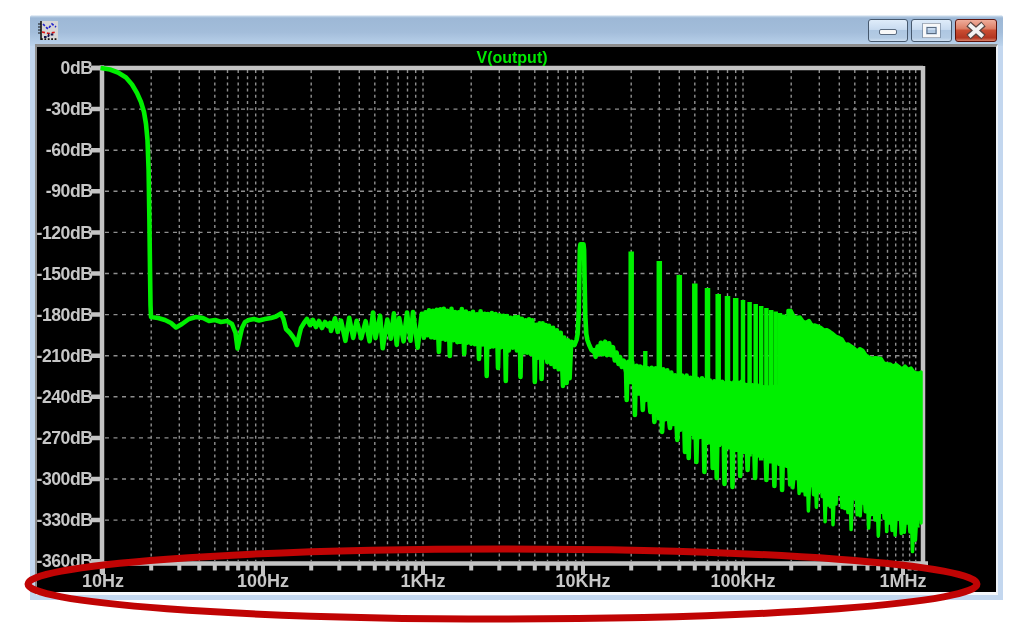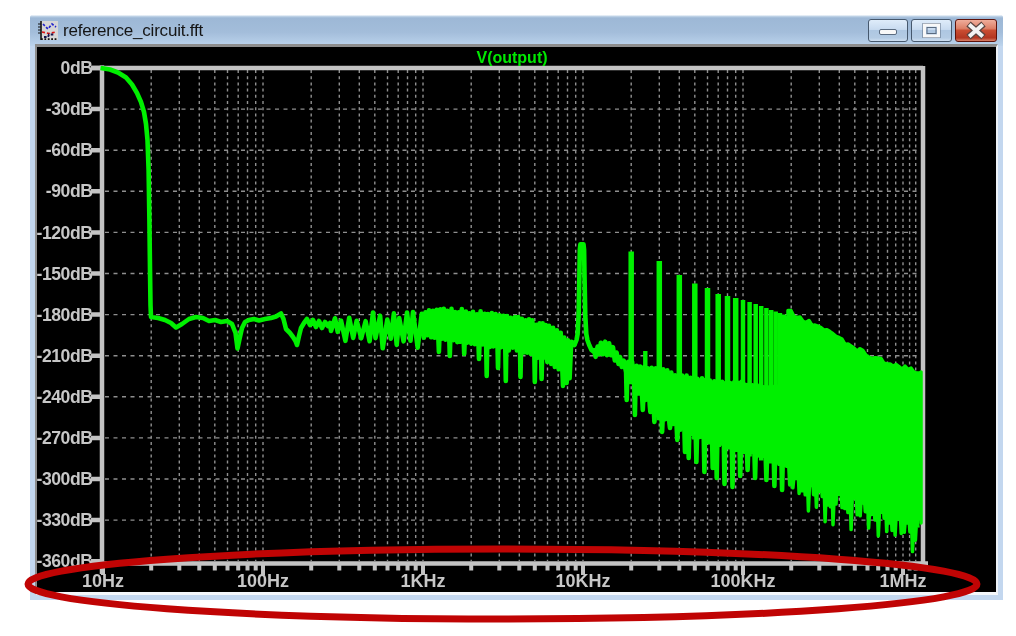--- a/index.html
+++ b/index.html
@@ -17,21 +17,20 @@
  <div id="tbar">
   <svg width="22" height="22" style="position:absolute;left:7px;top:5px">
     <rect x="3" y="1" width="18" height="19" fill="#d6d6d6"></rect>
     <line x1="4" y1="1" x2="4" y2="20" stroke="#111" stroke-width="1.6"></line>
     <path d="M1 4h3M1 7h3M1 10h3M1 13h3" stroke="#111" stroke-width="1.2"></path>
     <path d="M4 19.2h16" stroke="#111" stroke-width="1.8" stroke-dasharray="1.8 1.6"></path>
     <path d="M6 4 L11 9 L15 4 L19 7" stroke="#2222cc" stroke-width="1.7" fill="none" stroke-dasharray="2.6 1.7"></path>
     <path d="M5 12 L12 13.5 L19 12" stroke="#dd1111" stroke-width="1.7" fill="none" stroke-dasharray="3 2"></path>
     <path d="M7 17 L11 17 L12 14.5 L17.5 14.5" stroke="#15154f" stroke-width="1.9" fill="none" stroke-dasharray="2.6 1.6"></path>
   </svg>
-  <div id="ttext">reference_circuit.fft</div>
   <div class="btn" id="bmin"><svg width="38" height="21">
     <rect x="10.5" y="9.5" width="17" height="5" rx="1.5" fill="#f8f8f8" stroke="#5a6b80" stroke-width="1"></rect>
         </svg></div>
   <div class="btn" id="bmax"><svg width="39" height="21">
     <rect x="11" y="3.5" width="17" height="14" fill="none" stroke="#5a6b80" stroke-width="1"></rect>
     <rect x="12.5" y="5" width="14" height="11" fill="none" stroke="#f8f8f8" stroke-width="3"></rect>
     <rect x="15" y="7.5" width="9" height="6" fill="none" stroke="#5a6b80" stroke-width="1"></rect>
         </svg></div>
   <div class="btn" id="bcls"><svg width="40" height="21">
     <path d="M12 3.5 L20 8.5 L28 3.5 M12 17.5 L20 12.5 L28 17.5" fill="none" stroke="none"></path>

